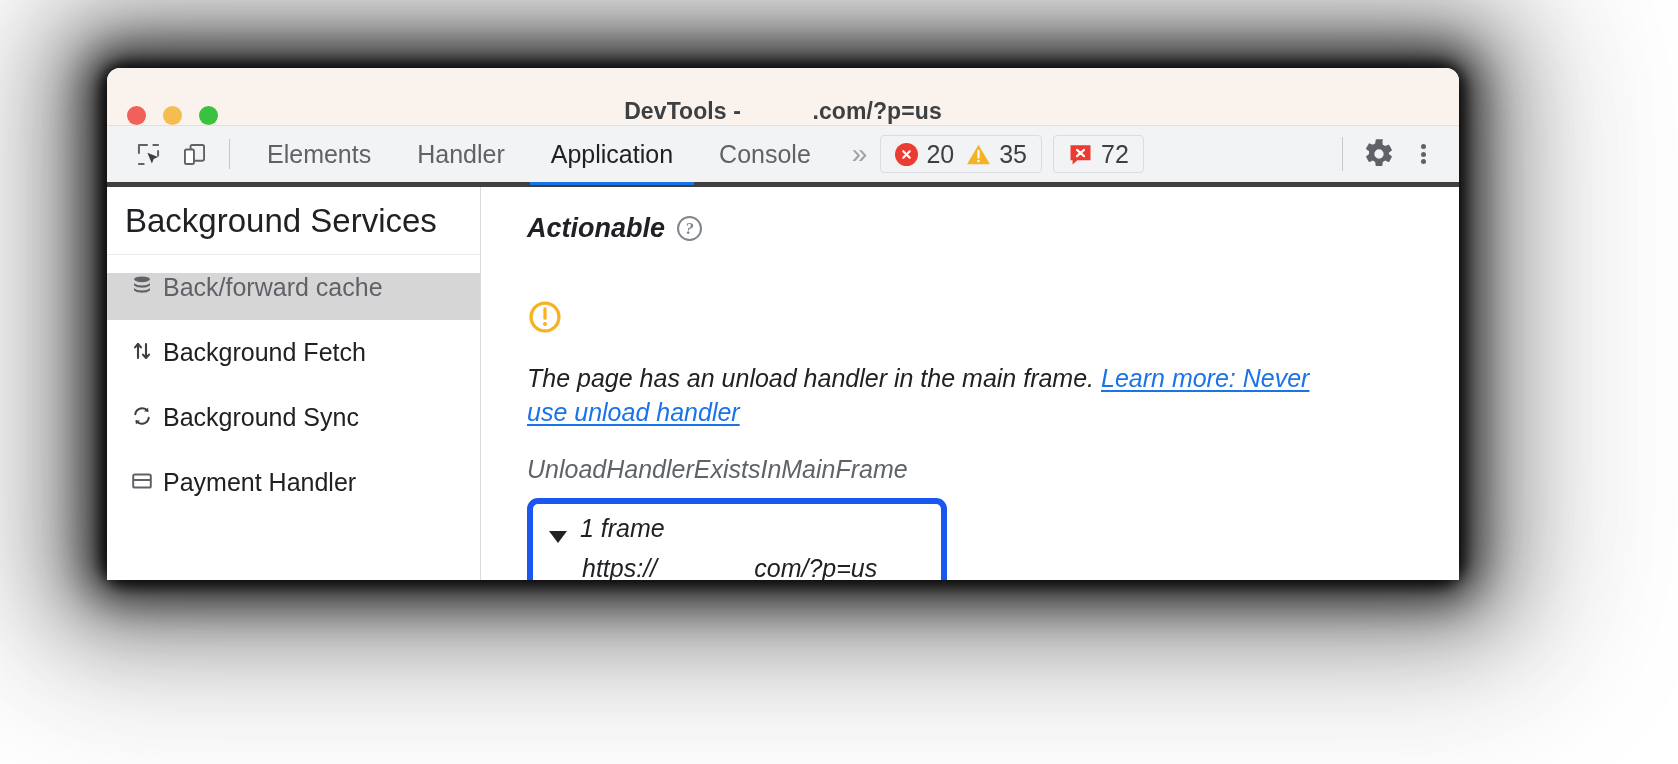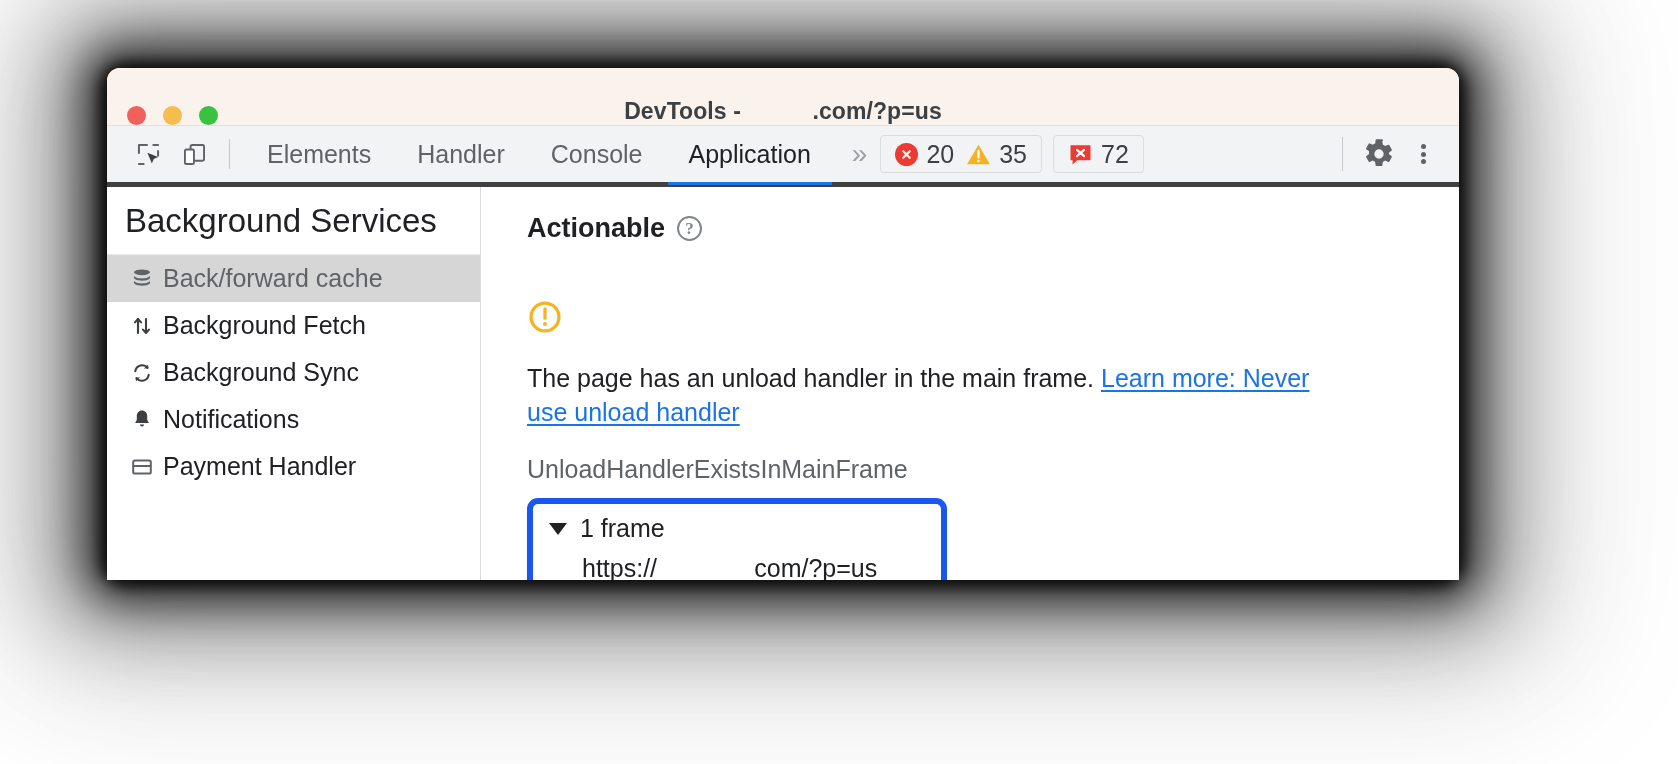--- a/index.html
+++ b/index.html
@@ -213,27 +213,28 @@
     overflow: hidden;
   }
   .sidebar-header {
     font-size: 33px;
     color: #202124;
     padding: 15px 0 14px 18px;
     border-bottom: 1px solid #e8eaed;
   }
   .sidebar-item {
     display: flex;
-    align-items: center;
+    align-items: flex-start;
     height: 47px;
     padding-left: 56px;
     font-size: 25px;
     color: #202124;
     white-space: nowrap;
     position: relative;
+    margin-top: 18px;
   }
   .sidebar-item.selected {
     background: #d6d6d6;
     color: #5f6368;
   }
   .sidebar-item .si-icon {
     position: absolute;
     left: 22px;
     width: 26px;
     height: 26px;
@@ -242,20 +243,21 @@
     justify-content: center;
   }
 
   
   #main {
     flex: 1;
     background: #ffffff;
     padding: 26px 0 0 46px;
     box-sizing: border-box;
     overflow: hidden;
+    font-style: italic;
   }
   .section-title-row {
     display: flex;
     align-items: center;
     gap: 12px;
   }
   .section-title {
     font-size: 27px;
     font-weight: bold;
     color: #202124;
@@ -306,21 +308,21 @@
     display: inline-block;
     border: 6px solid #1a56f0;
     border-radius: 11px;
     padding: 10px 22px 12px 16px;
     background: #ffffff;
     box-sizing: border-box;
     min-width: 420px;
   }
   .frame-toggle-row {
     display: flex;
-    align-items: center;
+    align-items: flex-end;
     gap: 13px;
     font-size: 25px;
     color: #202124;
   }
   .tri-down {
     width: 0; height: 0;
     border-left: 9px solid transparent;
     border-right: 9px solid transparent;
     border-top: 12px solid #202124;
   }
@@ -367,25 +369,25 @@
 
       <div class="toolbar-sep"></div>
 
       <div class="tabs">
         <div class="tab">
           <span>Elements</span>
         </div>
         <div class="tab">
           <span>Handler</span>
         </div>
+        <div class="tab active">
+          <span>Application</span>
+        </div>
         <div class="tab">
           <span>Console</span>
-        </div>
-        <div class="tab active">
-          <span>Application</span>
         </div>
       </div>
 
       <div class="more-tabs">»</div>
 
       <div class="issue-group">
         <div class="issue-item">
           <span class="icon-error-circle">
             <svg width="13" height="13" viewBox="0 0 12 12">
               <path d="M3 3 L9 9 M9 3 L3 9" stroke="#ffffff" stroke-width="2" stroke-linecap="round"></path>
@@ -465,29 +467,20 @@
             <svg width="24" height="24" viewBox="0 0 24 24">
               <path d="M5.3 10.2 A7 7 0 0 1 17.6 6.8" stroke="#3c4043" stroke-width="2.1" fill="none" stroke-linecap="round"></path>
               <path d="M18.7 13.8 A7 7 0 0 1 6.4 17.2" stroke="#3c4043" stroke-width="2.1" fill="none" stroke-linecap="round"></path>
               <path d="M18.2 3.4 L18.2 7.6 L14 7.6 Z" fill="#3c4043"></path>
               <path d="M5.8 20.6 L5.8 16.4 L10 16.4 Z" fill="#3c4043"></path>
             </svg>
           </span>
           <span>Background Sync</span>
         </div>
 
-        <div class="sidebar-item">
-          <span class="si-icon">
-            <svg width="24" height="24" viewBox="0 0 24 24">
-              <path d="M12 2.6 c-3 0-5.2 2.3-5.2 5.3 v4.2 l-1.7 2.8 h13.8 l-1.7-2.8 V7.9 c0-3-2.2-5.3-5.2-5.3z" fill="#3c4043"></path>
-              <path d="M10 16.5 h4 a2 2 0 0 1-4 0z" fill="#3c4043"></path>
-            </svg>
-          </span>
-          <span>Notifications</span>
-        </div>
 
         <div class="sidebar-item">
           <span class="si-icon">
             <svg width="24" height="24" viewBox="0 0 24 24">
               <rect x="3.2" y="5.4" width="17.6" height="13.2" rx="1.6" fill="none" stroke="#5f6368" stroke-width="2"></rect>
               <path d="M3.2 11 h17.6" stroke="#5f6368" stroke-width="2"></path>
             </svg>
           </span>
           <span>Payment Handler</span>
         </div>

